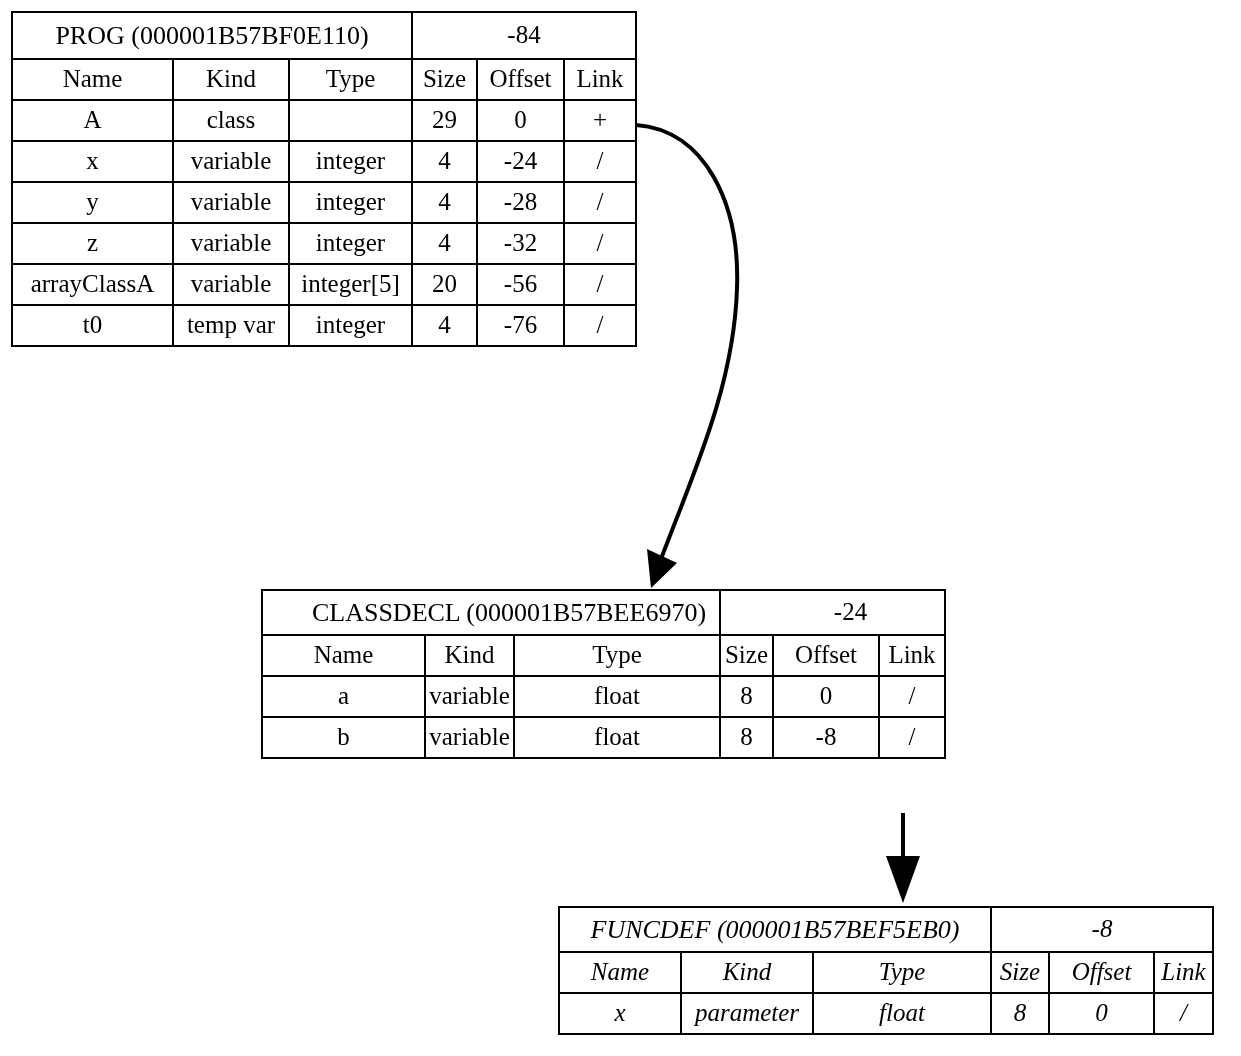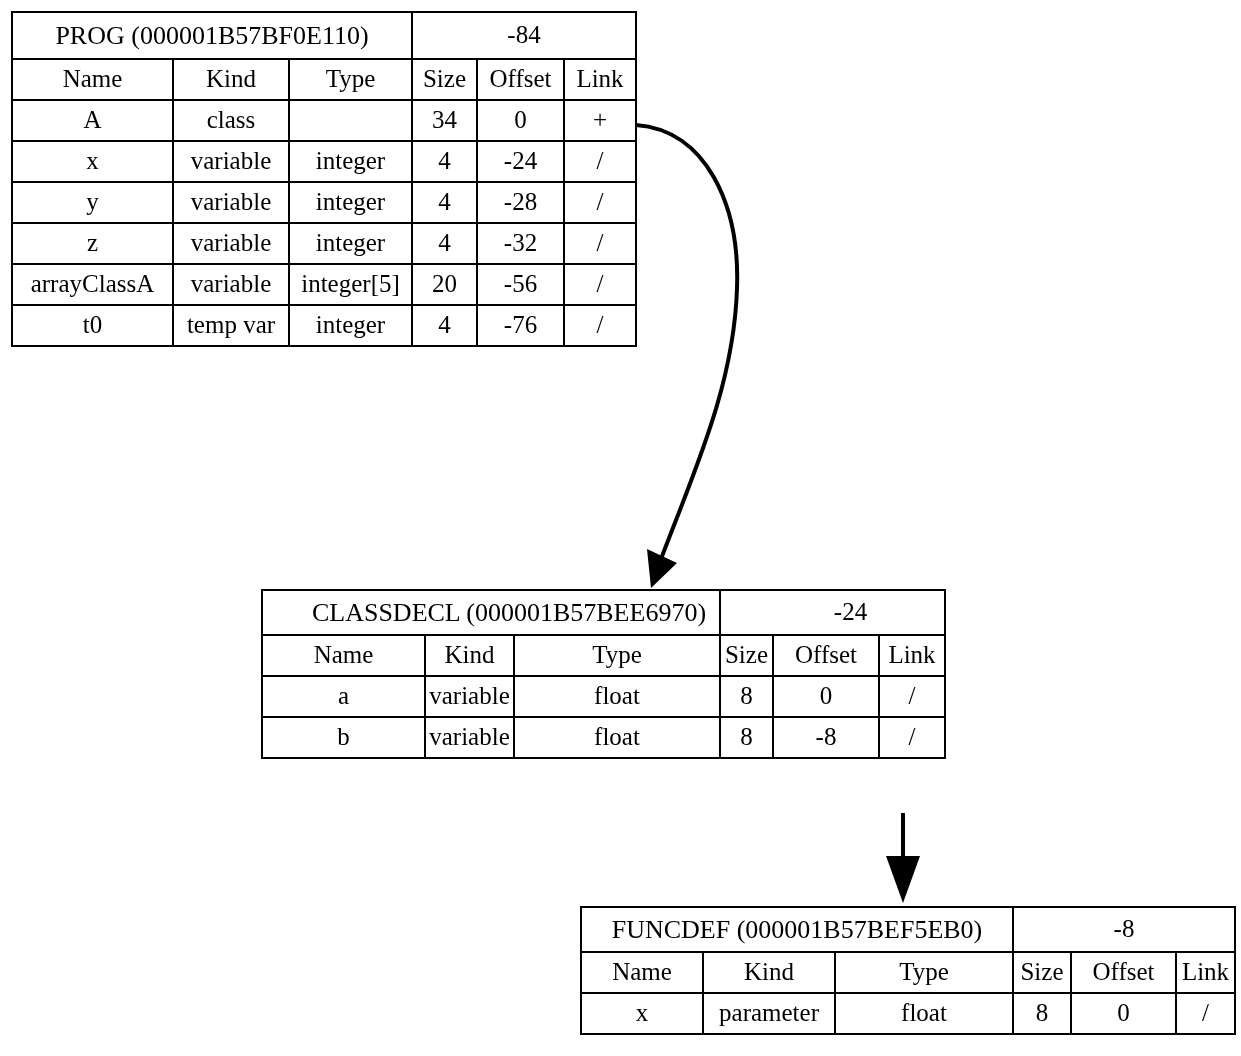--- a/index.html
+++ b/index.html
@@ -65,21 +65,21 @@
   #table-classdecl td { height: 39px; }
   #table-classdecl td.title, #table-classdecl td.scope { height: 43px; padding-left: 36px; }
   #table-classdecl col.c-name   { width: 163px; }
   #table-classdecl col.c-kind   { width: 89px; }
   #table-classdecl col.c-type   { width: 206px; }
   #table-classdecl col.c-size   { width: 53px; }
   #table-classdecl col.c-offset { width: 106px; }
   #table-classdecl col.c-link   { width: 66px; }
 
   
-  #table-funcdef { left: 580px; top: 906px; }
+  #table-funcdef { left: 558px; top: 906px; font-style: italic; }
   #table-funcdef td { height: 39px; }
   #table-funcdef td.title, #table-funcdef td.scope { height: 43px; }
   #table-funcdef col.c-name   { width: 122px; }
   #table-funcdef col.c-kind   { width: 132px; }
   #table-funcdef col.c-type   { width: 178px; }
   #table-funcdef col.c-size   { width: 58px; }
   #table-funcdef col.c-offset { width: 105px; }
   #table-funcdef col.c-link   { width: 59px; }
 </style>
 </head>
@@ -119,21 +119,21 @@
         <td>Kind</td>
         <td>Type</td>
         <td>Size</td>
         <td>Offset</td>
         <td>Link</td>
       </tr>
       <tr>
         <td>A</td>
         <td>class</td>
         <td></td>
-        <td>34</td>
+        <td>29</td>
         <td>0</td>
         <td>+</td>
       </tr>
       <tr>
         <td>x</td>
         <td>variable</td>
         <td>integer</td>
         <td>4</td>
         <td>-24</td>
         <td>/</td>

